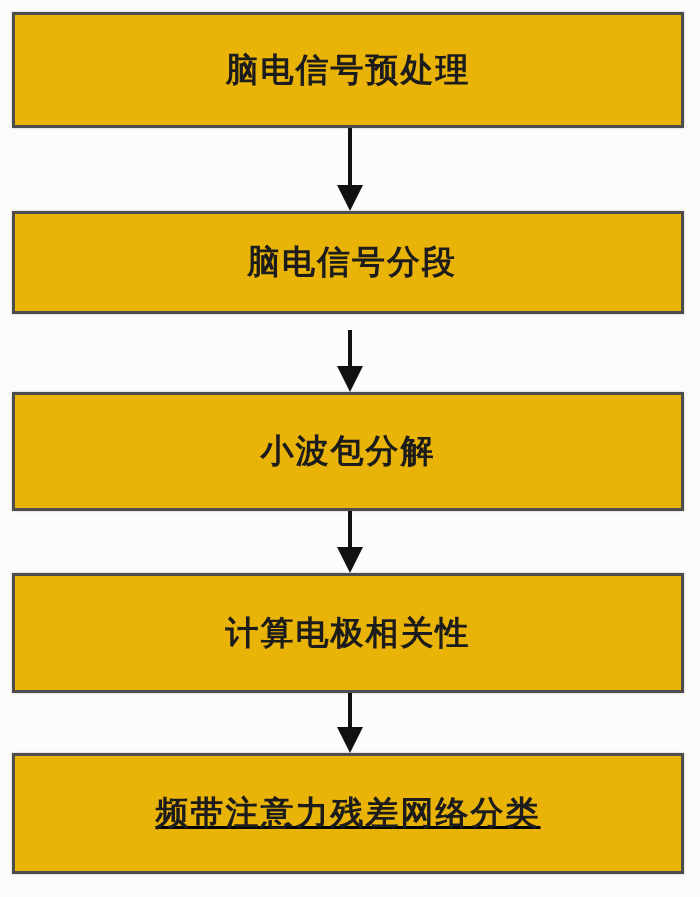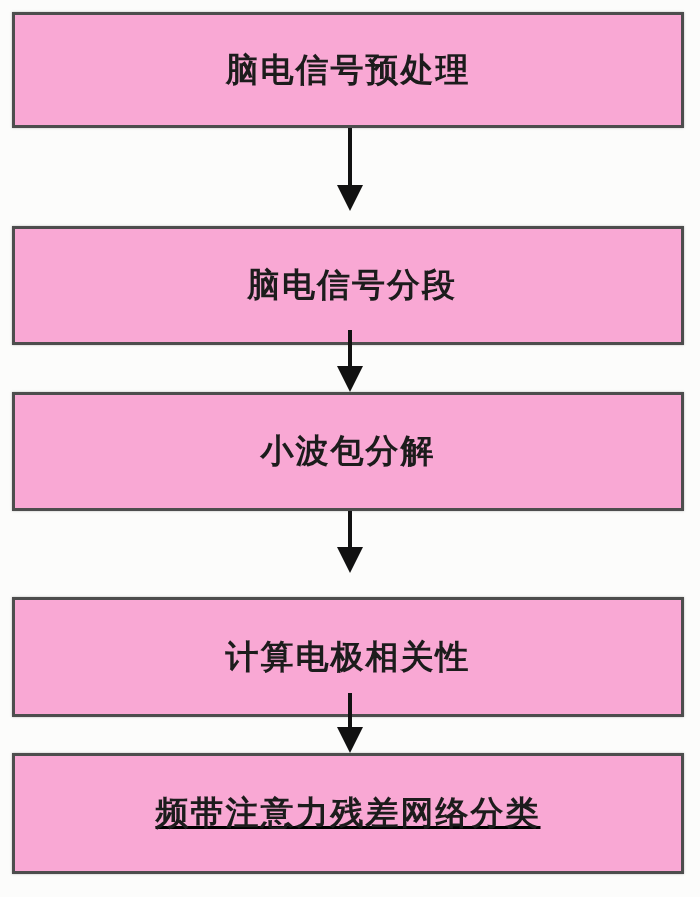--- a/index.html
+++ b/index.html
@@ -13,37 +13,37 @@
     height: 897px;
     background: var(--bg, #fcfcfb);
     overflow: hidden;
   }
   .flow-box {
     position: absolute;
     left: 12px;
     width: 672px;
     box-sizing: border-box;
     border: 3px solid var(--border, #4d4d4d);
-    background: #f9a8d4;
+    background: #eab308;
     display: flex;
     align-items: center;
     justify-content: center;
     box-shadow: 0 0 2px rgba(120,120,120,0.5);
   }
   .flow-box .label {
     font-size: 33px;
     font-weight: 600;
     letter-spacing: 2px;
     color: var(--text, #1c1c1c);
     white-space: nowrap;
   }
   .box-1 { top: 12px;  height: 116px; }
-  .box-2 { top: 226px; height: 119px; padding-left: 8px; }
+  .box-2 { top: 211px; height: 103px; padding-left: 8px; }
   .box-3 { top: 392px; height: 119px; text-align: right; }
-  .box-4 { top: 573px; height: 120px; margin-top: 24px; }
+  .box-4 { top: 573px; height: 120px; }
   .box-5 { top: 753px; height: 121px; text-decoration: underline; }
 
   .arrow {
     position: absolute;
     left: 336px;
     width: 28px;
   }
   .arrow-1 { top: 128px; height: 83px; }
   .arrow-2 { top: 330px; height: 62px; }
   .arrow-3 { top: 511px; height: 62px; }

